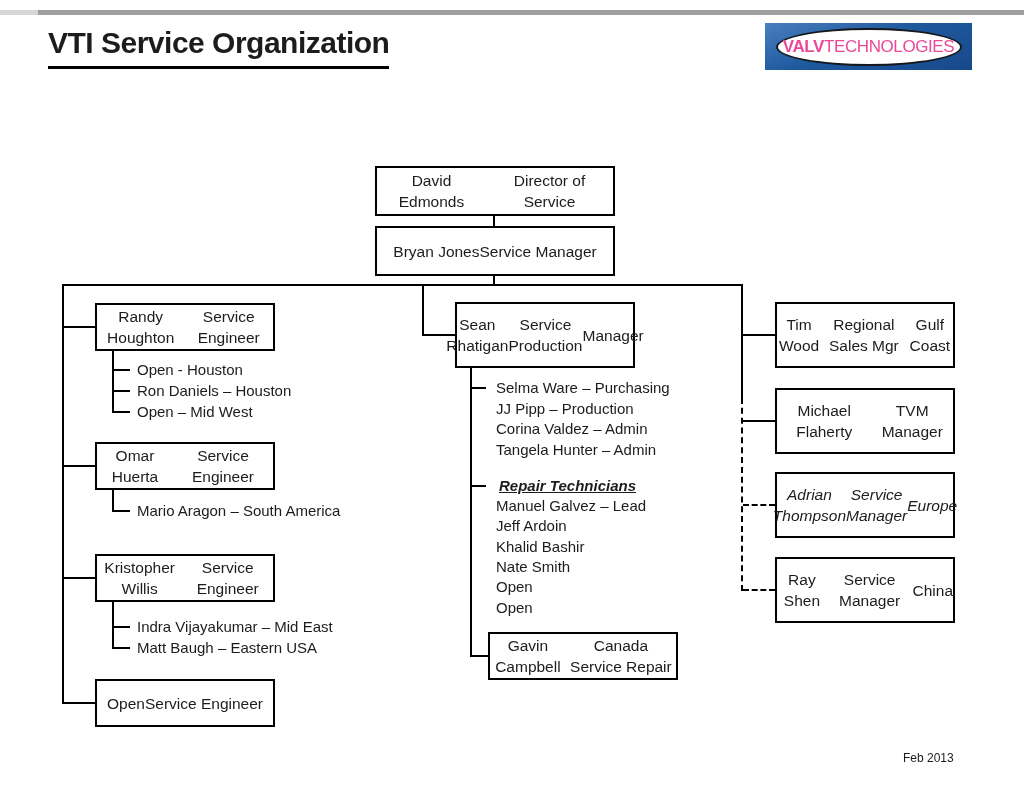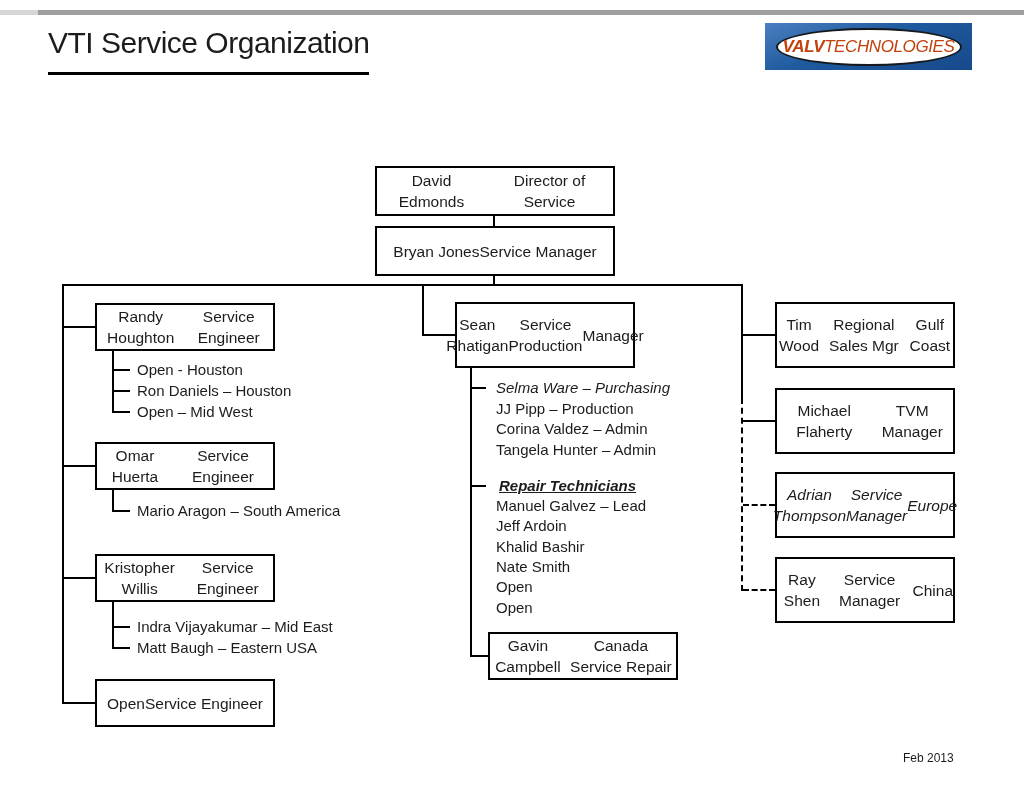--- a/index.html
+++ b/index.html
@@ -3,34 +3,34 @@
 <meta charset="utf-8">
 <style>
   html,body { margin:0; padding:0; background:#ffffff; }
   .canvas {
     position:relative; width:1024px; height:791px; background:#ffffff;
     font-family:"Liberation Sans", sans-serif; color:#1c1c1c; overflow:hidden;
   }
   .bar { position:absolute; }
   .page-title {
     position:absolute; left:48px; top:26px;
-    font-size:30px; font-weight:normal; letter-spacing:-0.5px;
-    border-bottom:3px solid #000; padding-bottom:12px; white-space:nowrap;
+    font-size:30px; font-weight:bold; letter-spacing:-0.5px;
+    border-bottom:3px solid #000; padding-bottom:6px; white-space:nowrap;
   }
   .logo {
     position:absolute; left:765px; top:23px; width:207px; height:47px;
     background:linear-gradient(160deg,#4a7fc0 0%,#1e5a9e 45%,#17498a 100%);
     display:flex; align-items:center; justify-content:center;
   }
   .logo-ellipse {
     width:186px; height:38px; background:#ffffff; border:2px solid #15191d;
     border-radius:50%; display:flex; align-items:center; justify-content:center;
     box-sizing:border-box;
   }
-  .logo-ellipse span { font-size:17px; letter-spacing:-0.4px; color:#c2410c;font-style:italic; }
+  .logo-ellipse span { font-size:17px; letter-spacing:-0.4px; color:#ec4899; }
   .logo-bold { font-weight:bold; }
   .box {
     position:absolute; box-sizing:border-box; background:#ffffff;
     border:2px solid #000; display:flex; 
     align-items:center; justify-content:center; text-align:center;
     font-size:15.5px; line-height:21px;
   }
   .hl { position:absolute; height:2px; background:#000; }
   .vl { position:absolute; width:2px;  background:#000; }
   .hd { position:absolute; height:0; border-top:2px dashed #000; }
@@ -127,21 +127,21 @@
   <div class="box" style="left:95px;top:679px;width:180px;height:48px;">
     <div>Open</div>
     <div>Service Engineer</div>
   </div>
 
   <div class="box" style="left:455px;top:302px;width:180px;height:66px;">
     <div>Sean Rhatigan</div>
     <div>Service Production</div>
     <div>Manager</div>
   </div>
-  <div class="li" style="left:496px;top:378px;font-style:italic;">Selma Ware – Purchasing</div>
+  <div class="li" style="left:496px;top:378px;">Selma Ware – Purchasing</div>
   <div class="li" style="left:496px;top:399px;">JJ Pipp – Production</div>
   <div class="li" style="left:496px;top:419px;">Corina Valdez – Admin</div>
   <div class="li" style="left:496px;top:440px;">Tangela Hunter – Admin</div>
   <div class="li group-heading" style="left:499px;top:476px;">Repair Technicians</div>
   <div class="li" style="left:496px;top:496px;">Manuel Galvez – Lead</div>
   <div class="li" style="left:496px;top:516px;">Jeff Ardoin</div>
   <div class="li" style="left:496px;top:537px;">Khalid Bashir</div>
   <div class="li" style="left:496px;top:557px;">Nate Smith</div>
   <div class="li" style="left:496px;top:577px;">Open</div>
   <div class="li" style="left:496px;top:598px;">Open</div>

